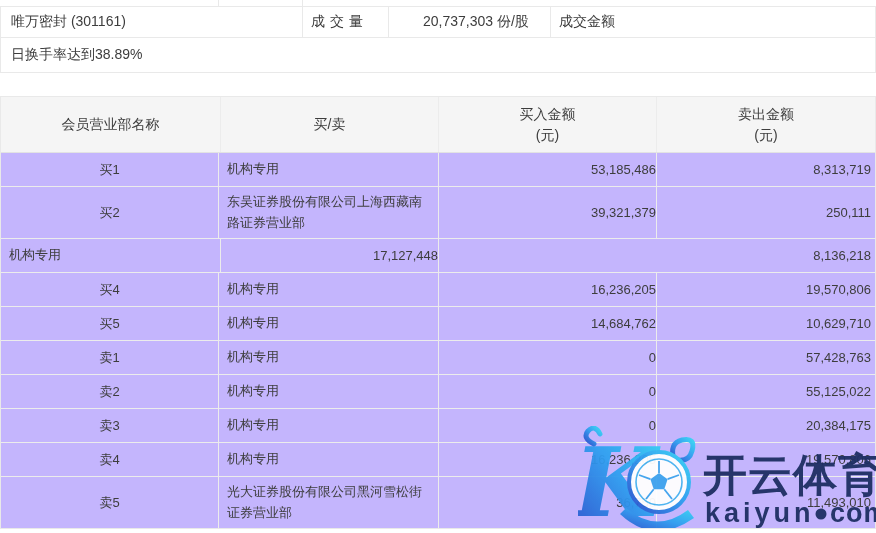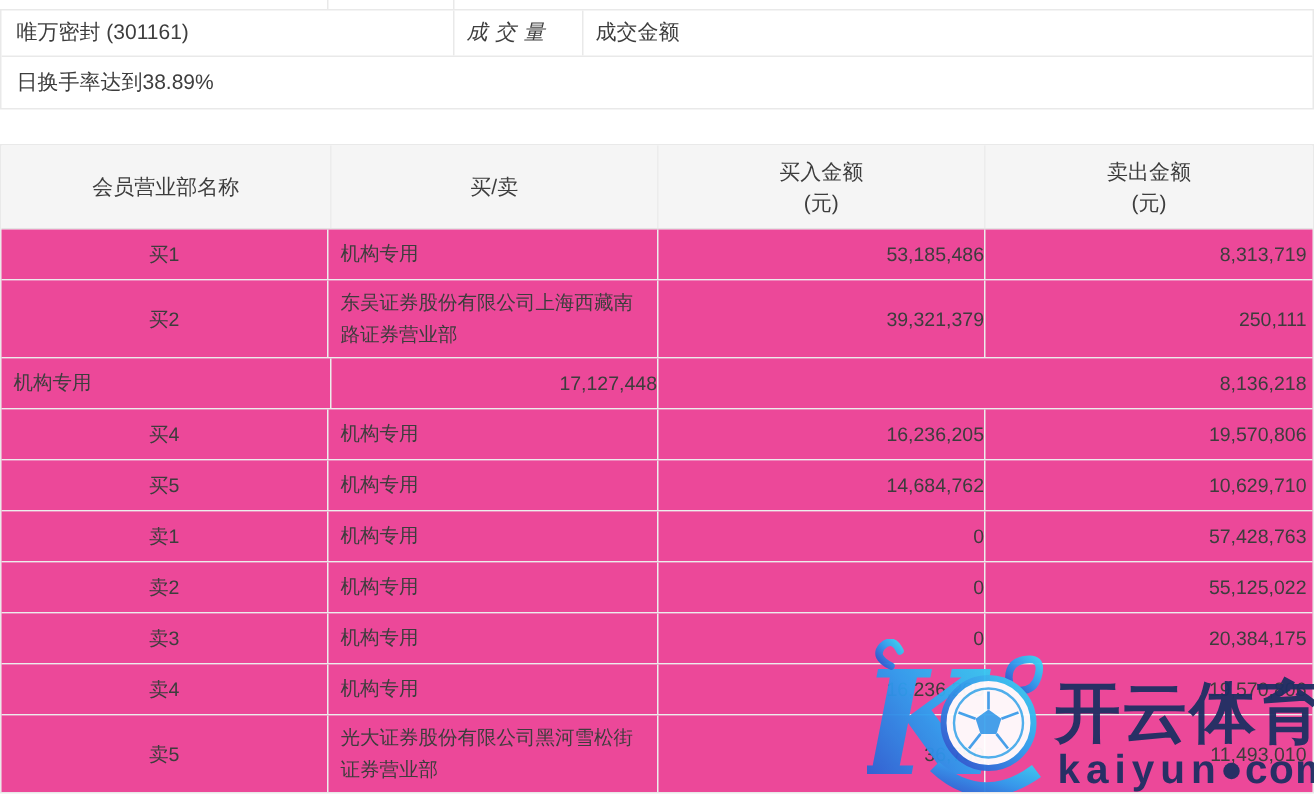--- a/index.html
+++ b/index.html
@@ -11,29 +11,29 @@
   
   .stub{position:absolute;top:0;height:7px;width:1px;background:#e9e9e9;}
   .stub-a{left:218px;}.stub-b{left:302px;}
 
   
   .summary{position:absolute;left:0;top:6px;width:876px;border:1px solid #e9e9e9;box-sizing:border-box;background:#fff;}
   .s-row1{display:flex;height:30px;border-bottom:1px solid #e9e9e9;align-items:stretch;font-size:14px;}
   .s-cell{display:flex;align-items:center;box-sizing:border-box;border-right:1px solid #e9e9e9;overflow:hidden;white-space:nowrap;}
   .s-cell:last-child{border-right:none;}
   .s-c1{width:302px;padding-left:10px;text-align:right;}
-  .s-c2{width:86px;padding-left:8px;letter-spacing:5px;font-style:italic;}
+  .s-c2{width:86px;padding-left:8px;letter-spacing:5px;}
   .s-c3{width:162px;padding-left:34px;}
   .s-c4{width:172px;padding-left:8px;}
   .s-c5{flex:1;padding-left:9px;}
   .s-row2{display:flex;align-items:center;height:34px;padding-left:10px;font-size:14px;}
 
   
   .grid{position:absolute;left:0;top:96px;width:876px;border:1px solid #e9e9e9;box-sizing:border-box;background:#fff;}
-  .g-row{display:flex;border-bottom:1px solid #ececec;background:#ec4899;}
+  .g-row{display:flex;border-bottom:1px solid #ececec;background:#c4b5fd;}
   .g-row:last-child{border-bottom:none;}
   .g-head{height:55px;background:#f5f5f5;border-bottom:1px solid #e3e3e3;font-size:14px;}
   .g-r{height:33px;font-size:13px;}
   .g-tall{height:51px;}
   .cell{display:flex;align-items:center;box-sizing:border-box;border-right:1px solid #ececec;overflow:hidden;}
   .cell:last-child{border-right:none;}
   .c-side{width:218px;justify-content:center;}
   .c-branch{width:220px;padding:4px 12px 4px 8px;line-height:1.55;}
   .c-buy{width:218px;justify-content:flex-end;}
   .c-sell{flex:1;justify-content:flex-end;padding-right:4px;}
@@ -48,20 +48,21 @@
 
 <div class="page">
 
   <div class="stub stub-a"></div>
   <div class="stub stub-b"></div>
 
   <div class="summary">
     <div class="s-row1">
       <div class="s-cell s-c1">唯万密封 (301161)</div>
       <div class="s-cell s-c2">成交量</div>
+      <div class="s-cell s-c3">20,737,303 份/股</div>
       <div class="s-cell s-c4">成交金额</div>
     </div>
     <div class="s-row2">日换手率达到38.89%</div>
   </div>
 
   <div class="grid">
     <div class="g-row g-head">
       <div class="cell c-branch" style="justify-content:center;">会员营业部名称</div>
       <div class="cell c-side">买/卖</div>
       <div class="cell c-buy">

